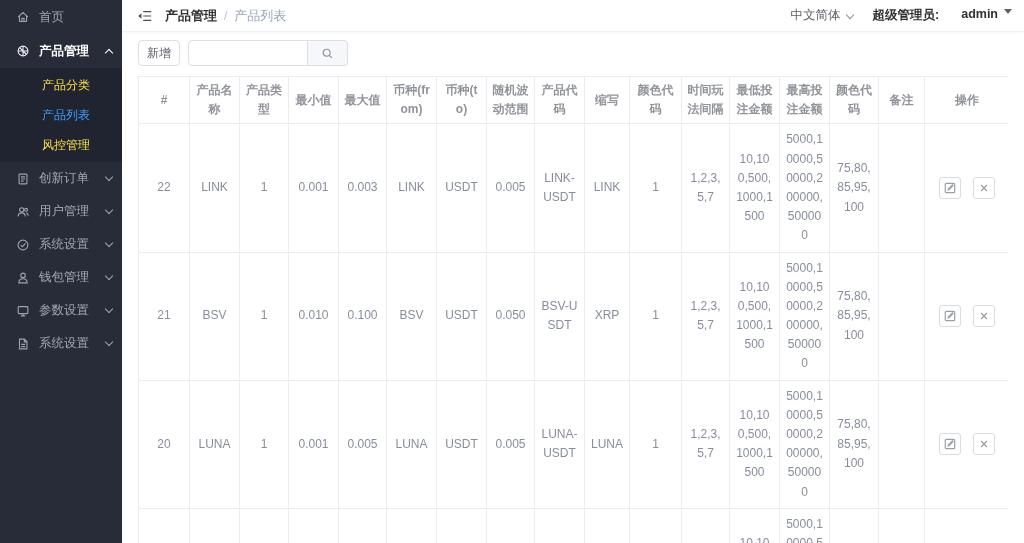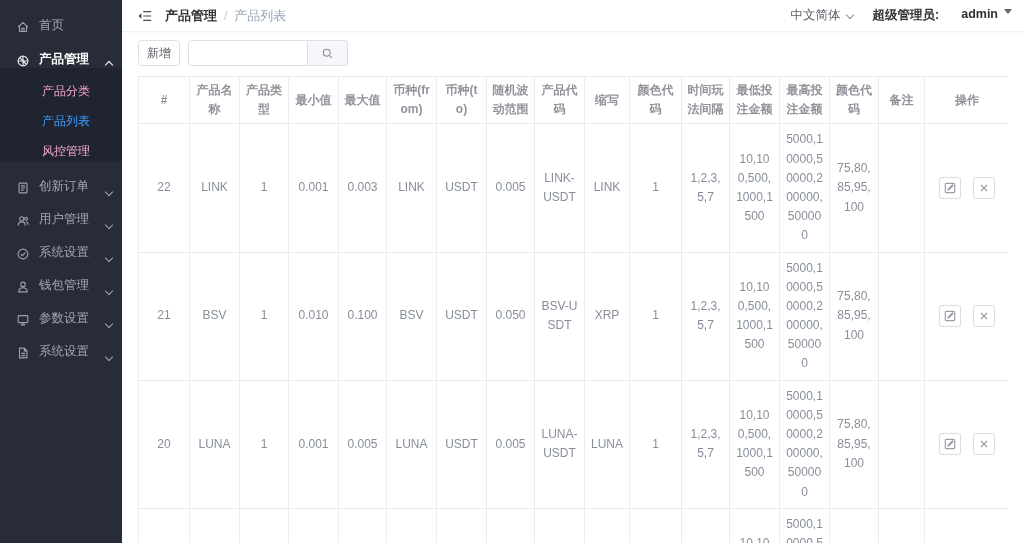--- a/index.html
+++ b/index.html
@@ -2,28 +2,28 @@
 <html><head>
 <meta charset="utf-8">
 <style>
   * { margin:0; padding:0; box-sizing:border-box; }
   html,body { width:1024px; height:543px; overflow:hidden; background:#fff;
     font-family:"Liberation Sans", sans-serif; }
   body { display:flex; }
 
   
   .sidebar { width:122px; height:543px; background:#272c38; flex:none; }
-  .menu-item { height:34px; display:flex; align-items:flex-end; gap:9px;
+  .menu-item { height:34px; display:flex; align-items:center; gap:9px;
     padding:0 10px 0 16px; color:#a0a6b2; font-size:12.5px; cursor:pointer; white-space:nowrap; }
   .menu-item .mi { width:14px; height:14px; flex:none; display:flex; align-items:center; }
   .menu-item svg { width:14px; height:14px; stroke:#9ba1ad; fill:none; stroke-width:1.3; }
   .menu-item.parent-active { color:#fff; font-weight:bold; }
   .menu-item.parent-active svg { stroke:#e8eaef; }
   .submenu { background:#1f2430; padding:2px 0; }
-  .submenu .menu-item { height:30px; padding-left:42px; font-size:12px; color:#f9a8d4; }
+  .submenu .menu-item { height:30px; padding-left:42px; font-size:12px; color:#fde047; }
   .submenu .menu-item.active { color:#409eff; }
   .chev { width:6px; height:6px; border-right:1.4px solid currentColor;
     border-bottom:1.4px solid currentColor; display:inline-block; flex:none; }
   .chev.down { transform:rotate(45deg); margin-left:auto; margin-top:-3px; }
   .chev.up { transform:rotate(-135deg); margin-left:auto; margin-top:3px; }
 
   
   .main { flex:1; display:flex; flex-direction:column; background:#fff; min-width:0; }
   .topbar { height:32px; flex:none; display:flex; align-items:center;
     padding:0 12px 0 13px; border-bottom:1px solid #f0f1f4; box-shadow:0 1px 2px rgba(0,0,0,.03); }

